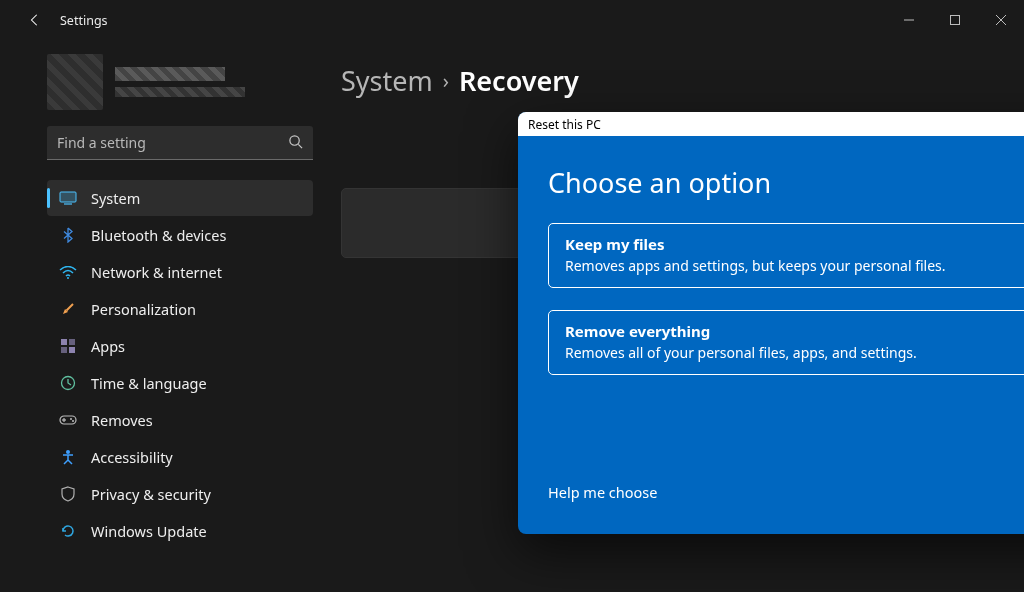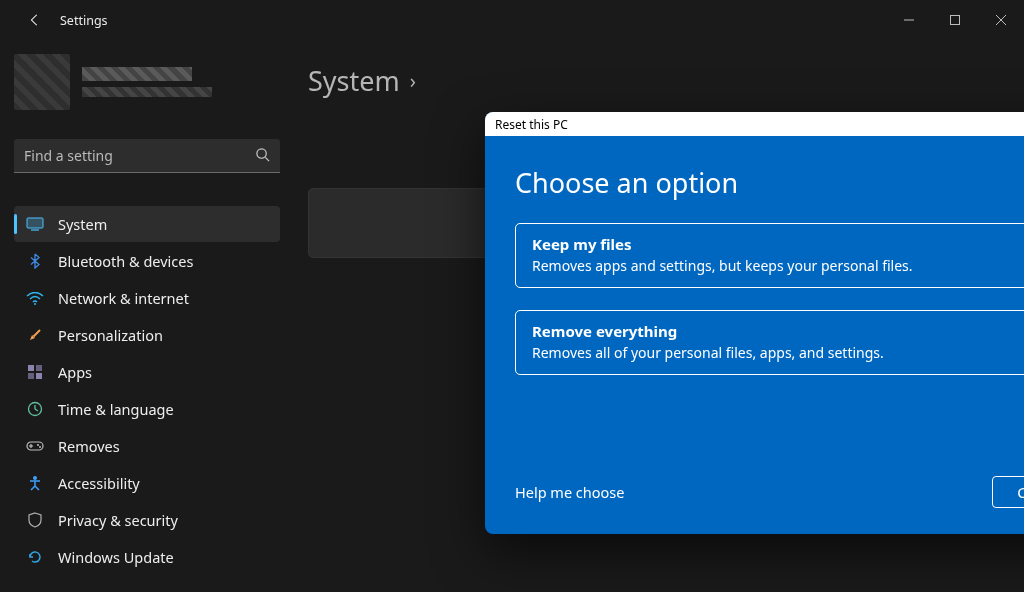--- a/index.html
+++ b/index.html
@@ -8,21 +8,21 @@
   
   .titlebar { height: 40px; display: flex; align-items: center; padding-left: 24px; }
   .back-btn { width: 22px; height: 22px; margin-right: 14px; display:flex; align-items:center; justify-content:center; color:#fff; }
   .title-text { font-size: 12.5px; color: #eaeaea; }
   .window-controls { margin-left: auto; display:flex; }
   .win-ctrl { width: 46px; height: 40px; display:flex; align-items:center; justify-content:center; color:#bdbdbd; }
   .win-ctrl svg { display:block; }
 
   
   .body-area { display:flex; height: calc(100% - 40px); }
-  .sidebar { width: 290px; flex: none; padding: 14px 10px 10px 14px; display:flex; flex-direction:column; gap:15px; }
+  .sidebar { width: 290px; flex: none; padding: 14px 10px 10px 14px; display:flex; flex-direction:column; gap:2px;margin-left:33px; }
   .profile { display:flex; align-items:center; gap:12px; margin-bottom:14px; }
   .avatar { width:56px; height:56px; background: repeating-linear-gradient(45deg,#2e2e2e,#2e2e2e 6px,#3a3a3a 6px,#3a3a3a 12px); border-radius:2px; }
   .profile-text { display:flex; flex-direction:column; gap:2px; }
   .profile-name { width:110px; height:14px; background: repeating-linear-gradient(45deg,#444,#444 5px,#5a5a5a 5px,#5a5a5a 10px); }
   .profile-email { width:130px; height:10px; background: repeating-linear-gradient(45deg,#333,#333 5px,#454545 5px,#454545 10px); margin-top:4px;}
 
   .search-box { position:relative; background:#2d2d2d; border-bottom:1px solid #6a6a6a; height:34px; display:flex; align-items:center; padding:0 10px; margin-bottom:18px; border-radius:3px 3px 0 0;}
   .search-input { background:transparent; border:none; outline:none; color:#d8d8d8; font-size:14px; flex:1; }
   .search-input::placeholder { color:#b9b9b9; }
   .search-icon { color:#c8c8c8; }
@@ -218,20 +218,21 @@
           </span>
         <span>Windows Update</span>
       </div>
     </div>
   </div>
 
   <div class="content">
     <div class="breadcrumb">
       <span class="bc-dim">System</span>
       <span class="bc-sep">›</span>
+      <span>Recovery</span>
     </div>
 
     <div class="partial-text">p.</div>
 
     <div class="setting-row">
       <span class="chevron-right">›</span>
     </div>
 
     <div class="action-button action-resetpc">Reset PC</div>
     <div class="action-button action-restartnow">Restart now</div>

